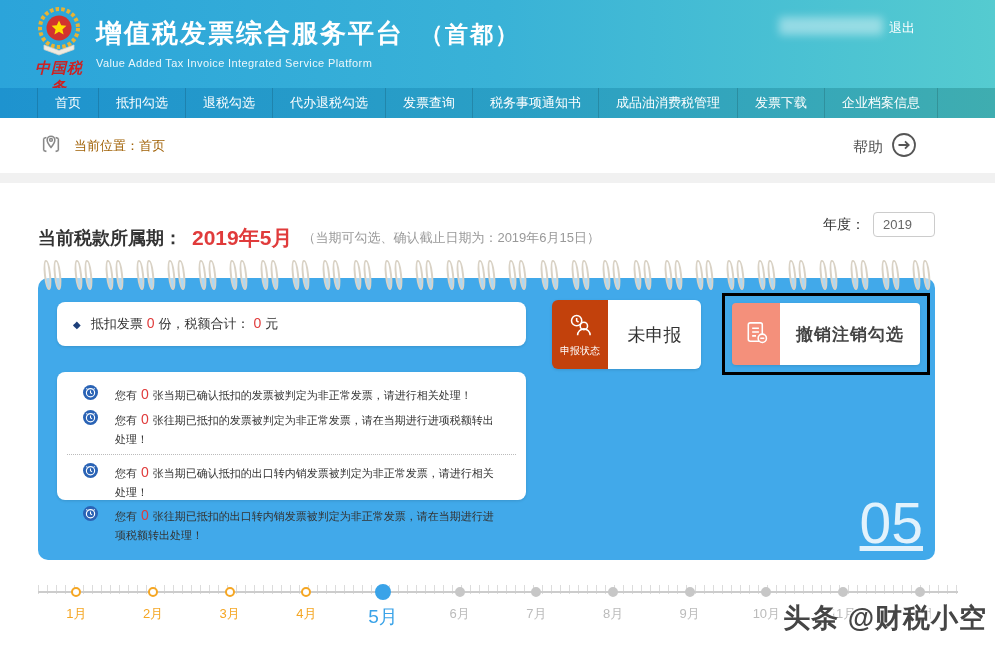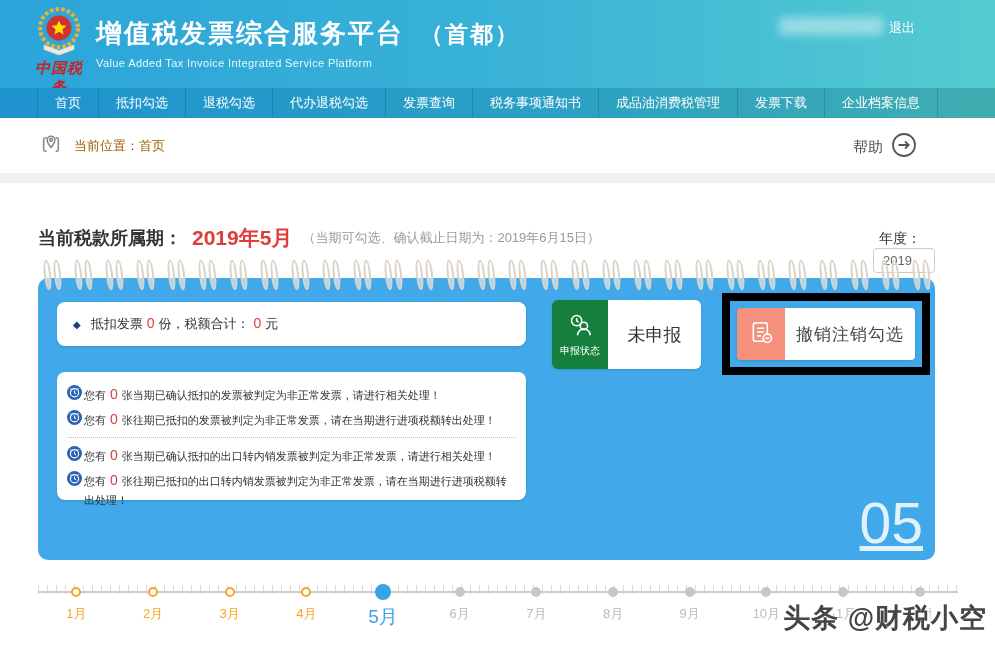--- a/index.html
+++ b/index.html
@@ -34,21 +34,21 @@
   .crumb-text { font-size:13px; color:#a16207; }
   .help-wrap { position:absolute; right:78px; top:14px; display:flex; align-items:center; gap:8px; cursor:pointer; }
   .help-label { font-size:15px; color:#555; }
   .divider-band { position:absolute; left:0; top:173px; width:995px; height:10px; background:#F1F1F1; }
 
   
   .period-row { position:absolute; left:38px; top:224px; display:flex; align-items:center; }
   .period-label { font-size:18px; font-weight:bold; color:#333; }
   .period-value { font-size:21px; font-weight:bold; color:#E03B3B; margin-left:10px; }
   .period-note { font-size:13px; color:#999; margin-left:10px; }
-  .year-group { position:absolute; right:60px; top:230px; display:flex; align-items:center;flex-direction:column; }
+  .year-group { position:absolute; right:60px; top:212px; display:flex; align-items:center; }
   .year-label { font-size:14px; color:#333; margin-right:8px; }
   .year-input { width:62px; height:25px; border:1px solid #ccc; border-radius:4px;
                 font-size:13px; color:#666; padding-left:9px; outline:none; font-family:inherit; }
 
   
   .cal-card { position:absolute; left:38px; top:278px; width:897px; height:282px;
               background:#41A9EA; border-radius:10px; }
   .rings { position:absolute; left:44px; top:260px; width:886px; height:34px;
            display:flex; justify-content:space-between; z-index:5; }
   .ring-unit { display:flex; gap:3px; }
@@ -57,38 +57,38 @@
 
   .summary-box { position:absolute; left:19px; top:24px; width:469px; height:44px; background:#fff;
                  border-radius:8px; display:flex; align-items:center; padding:0 16px;
                  box-shadow:0 1px 3px rgba(0,0,0,.12); }
   .diamond { color:#1D3F7A; font-size:10px; margin-right:10px; }
   .summary-text { font-size:13px; color:#333; }
   .num-red { color:#E03B3B; font-size:14px; margin:0 4px; }
 
   .declare-card { position:absolute; left:514px; top:22px; height:69px; display:flex;
                   box-shadow:0 1px 3px rgba(0,0,0,.12); border-radius:6px; }
-  .declare-badge { width:56px; background:#15803d; border-radius:6px 0 0 6px; display:flex;
+  .declare-badge { width:56px; background:#c2410c; border-radius:6px 0 0 6px; display:flex;
                    flex-direction:column; align-items:center; justify-content:center; gap:1px; }
   .declare-badge-label { color:#fff; font-size:10px; }
   .declare-value { width:93px; background:#fff; border-radius:0 6px 6px 0; display:flex;
                    align-items:center; justify-content:center; font-size:18px; color:#333; }
 
   .cancel-outline { position:absolute; left:684px; top:15px; width:208px; height:82px;
-                    border:8px solid #000000; }
+                    border:3px solid #000000;font-weight:bold; }
   .cancel-card { position:absolute; left:7px; top:7px; right:7px; bottom:7px; display:flex;
                  cursor:pointer; border-radius:4px; box-shadow:0 1px 3px rgba(0,0,0,.12); }
   .cancel-badge { width:48px; background:#F4907B; border-radius:4px 0 0 4px; display:flex;
                   align-items:center; justify-content:center; }
   .cancel-label { flex:1; background:#fff; border-radius:0 4px 4px 0; display:flex;
                   align-items:center; justify-content:center; font-size:17px; color:#444; letter-spacing:1px; }
 
   .notices-box { position:absolute; left:19px; top:94px; width:469px; height:128px; background:#fff;
                  border-radius:8px; padding:8px 10px; box-shadow:0 1px 3px rgba(0,0,0,.12); }
-  .notice-row { display:flex; align-items:flex-start; gap:2px; margin:3px 0; }
+  .notice-row { display:flex; align-items:flex-start; gap:17px; margin:3px 16px; }
   .notice-row svg { flex:none; margin-top:2px; }
   .notice-text { font-size:11px; color:#333; line-height:1.6; }
   .notice-divider { border-top:1px dotted #BBB; margin:6px 0; }
 
   .big-month { position:absolute; right:12px; bottom:4px; font-size:57px; color:rgba(255,255,255,.85);text-decoration:underline; }
 
   
   .timeline { position:absolute; left:38px; top:578px; width:920px; height:58px; }
   .tl-ticks { position:absolute; left:0; right:0; top:7px; height:9px; opacity:.65;
               background:repeating-linear-gradient(90deg,#C9C9C9 0 1px,transparent 1px 9px); }

